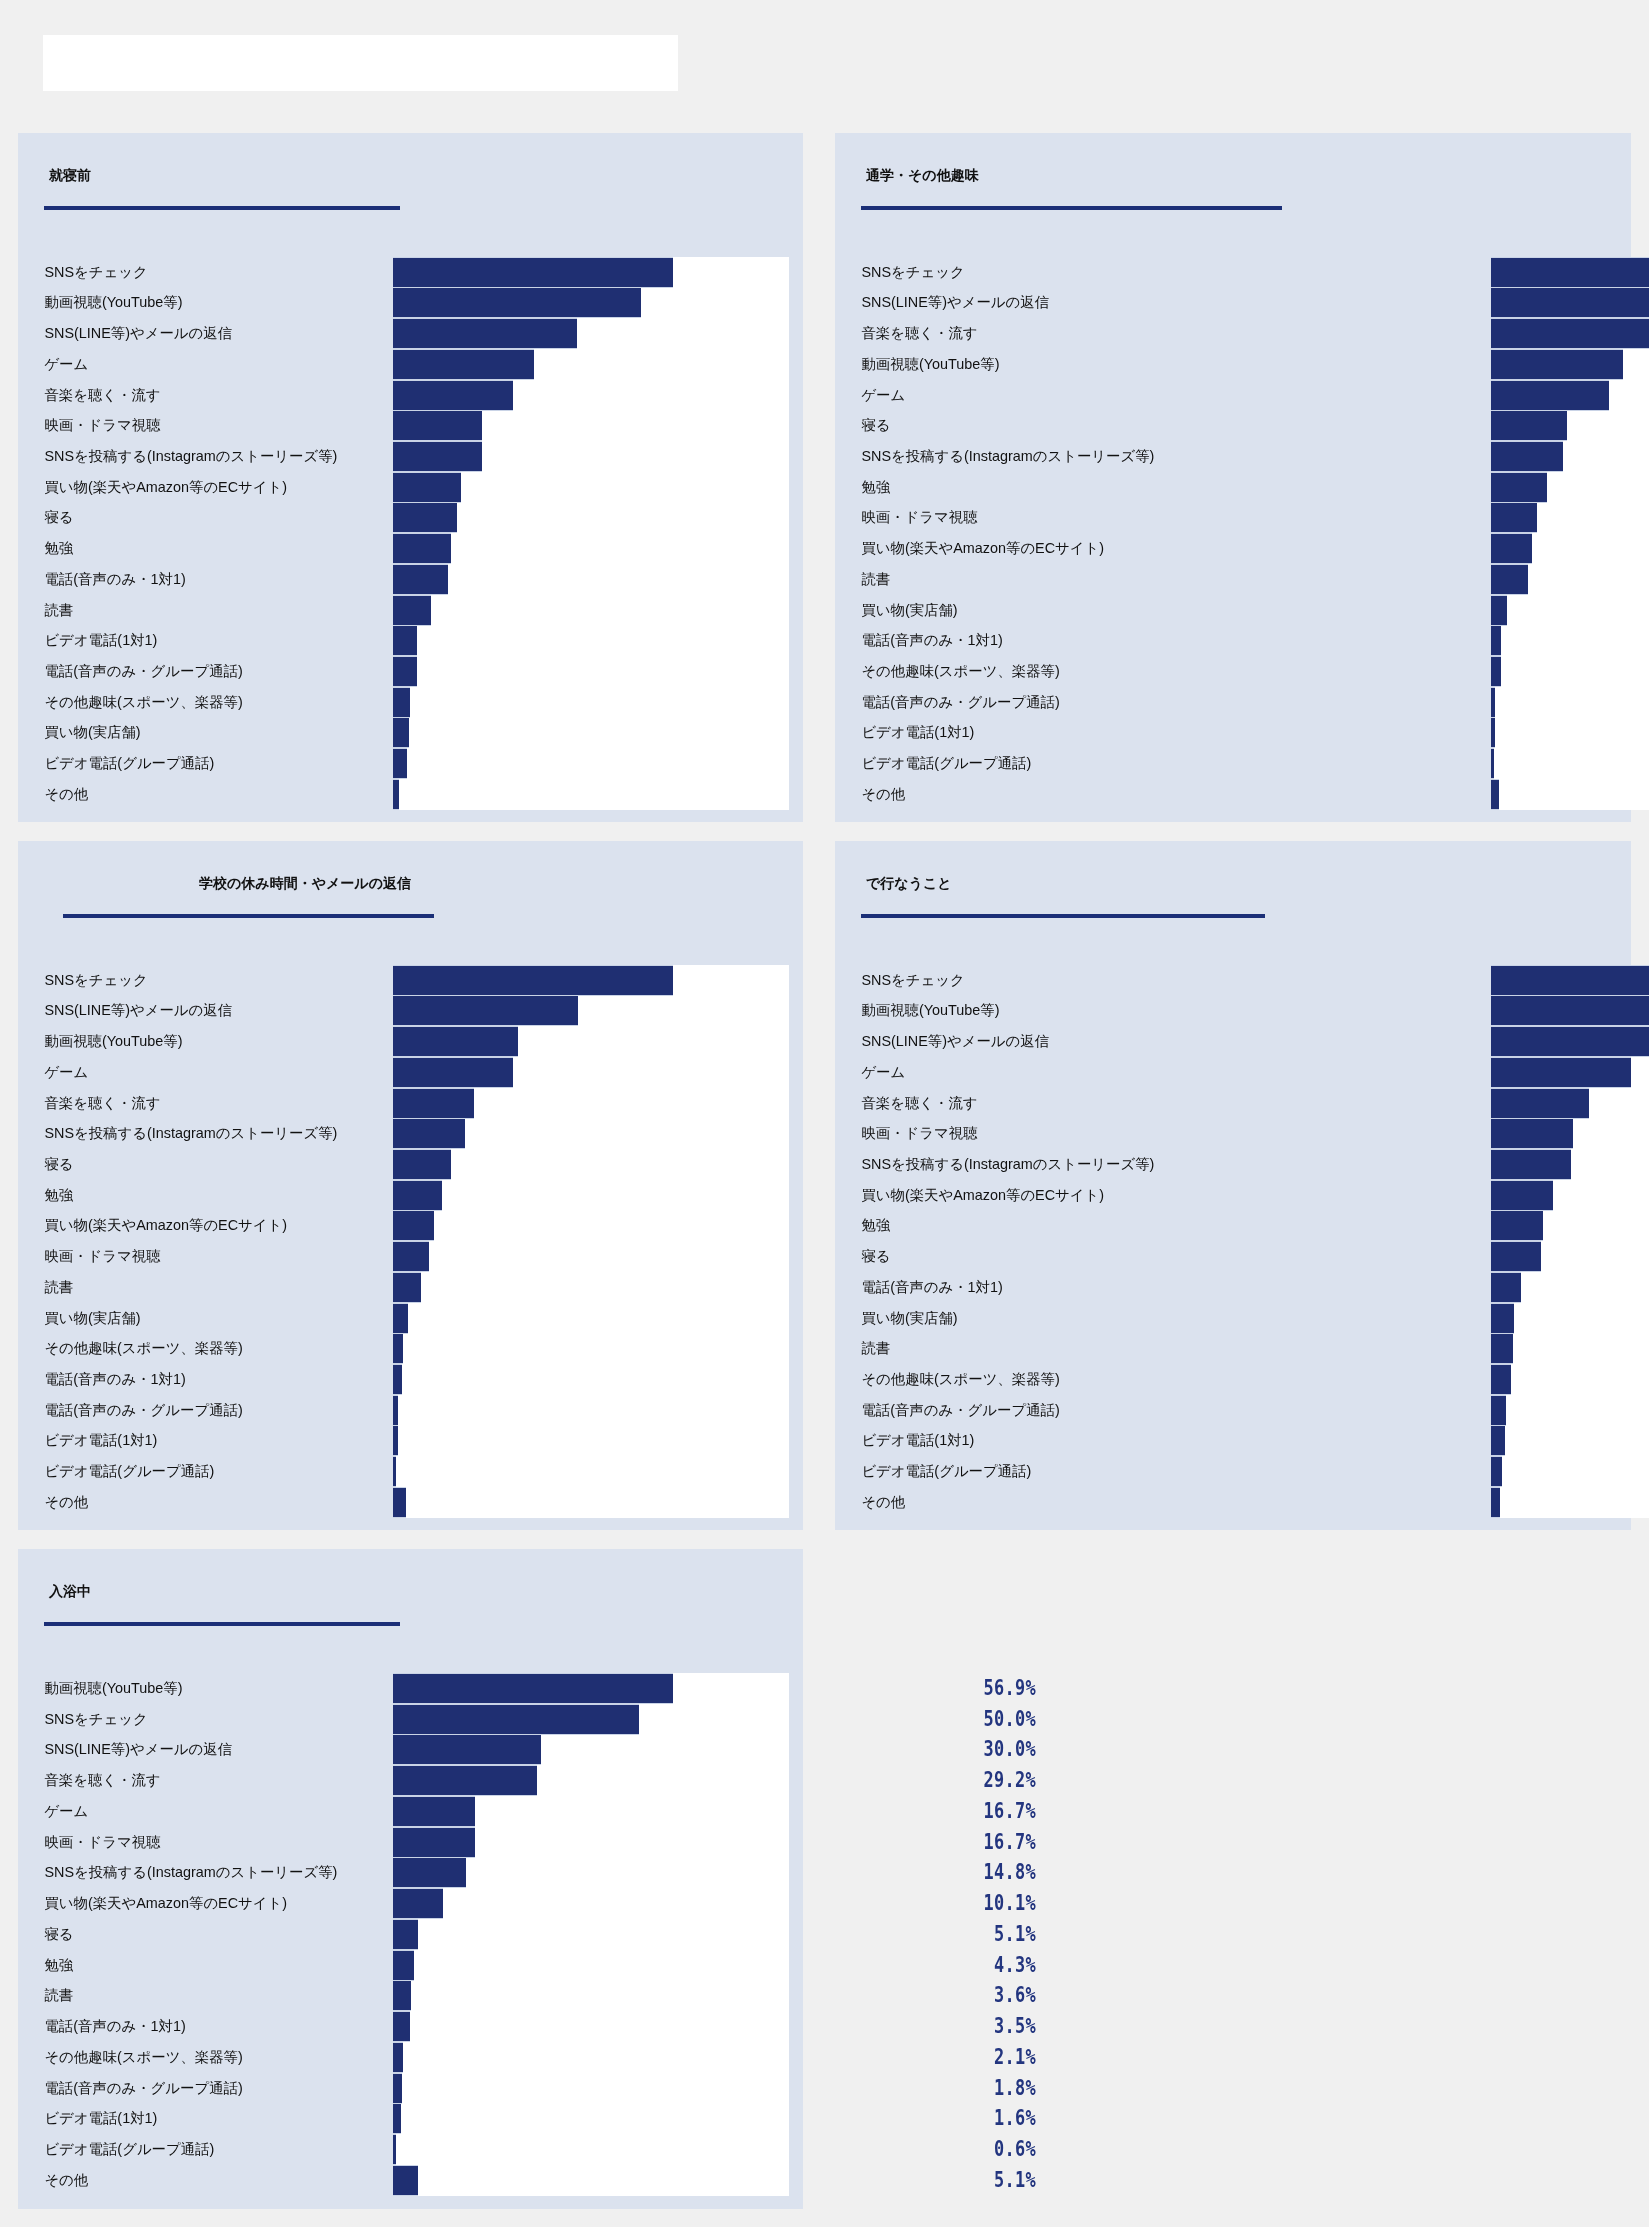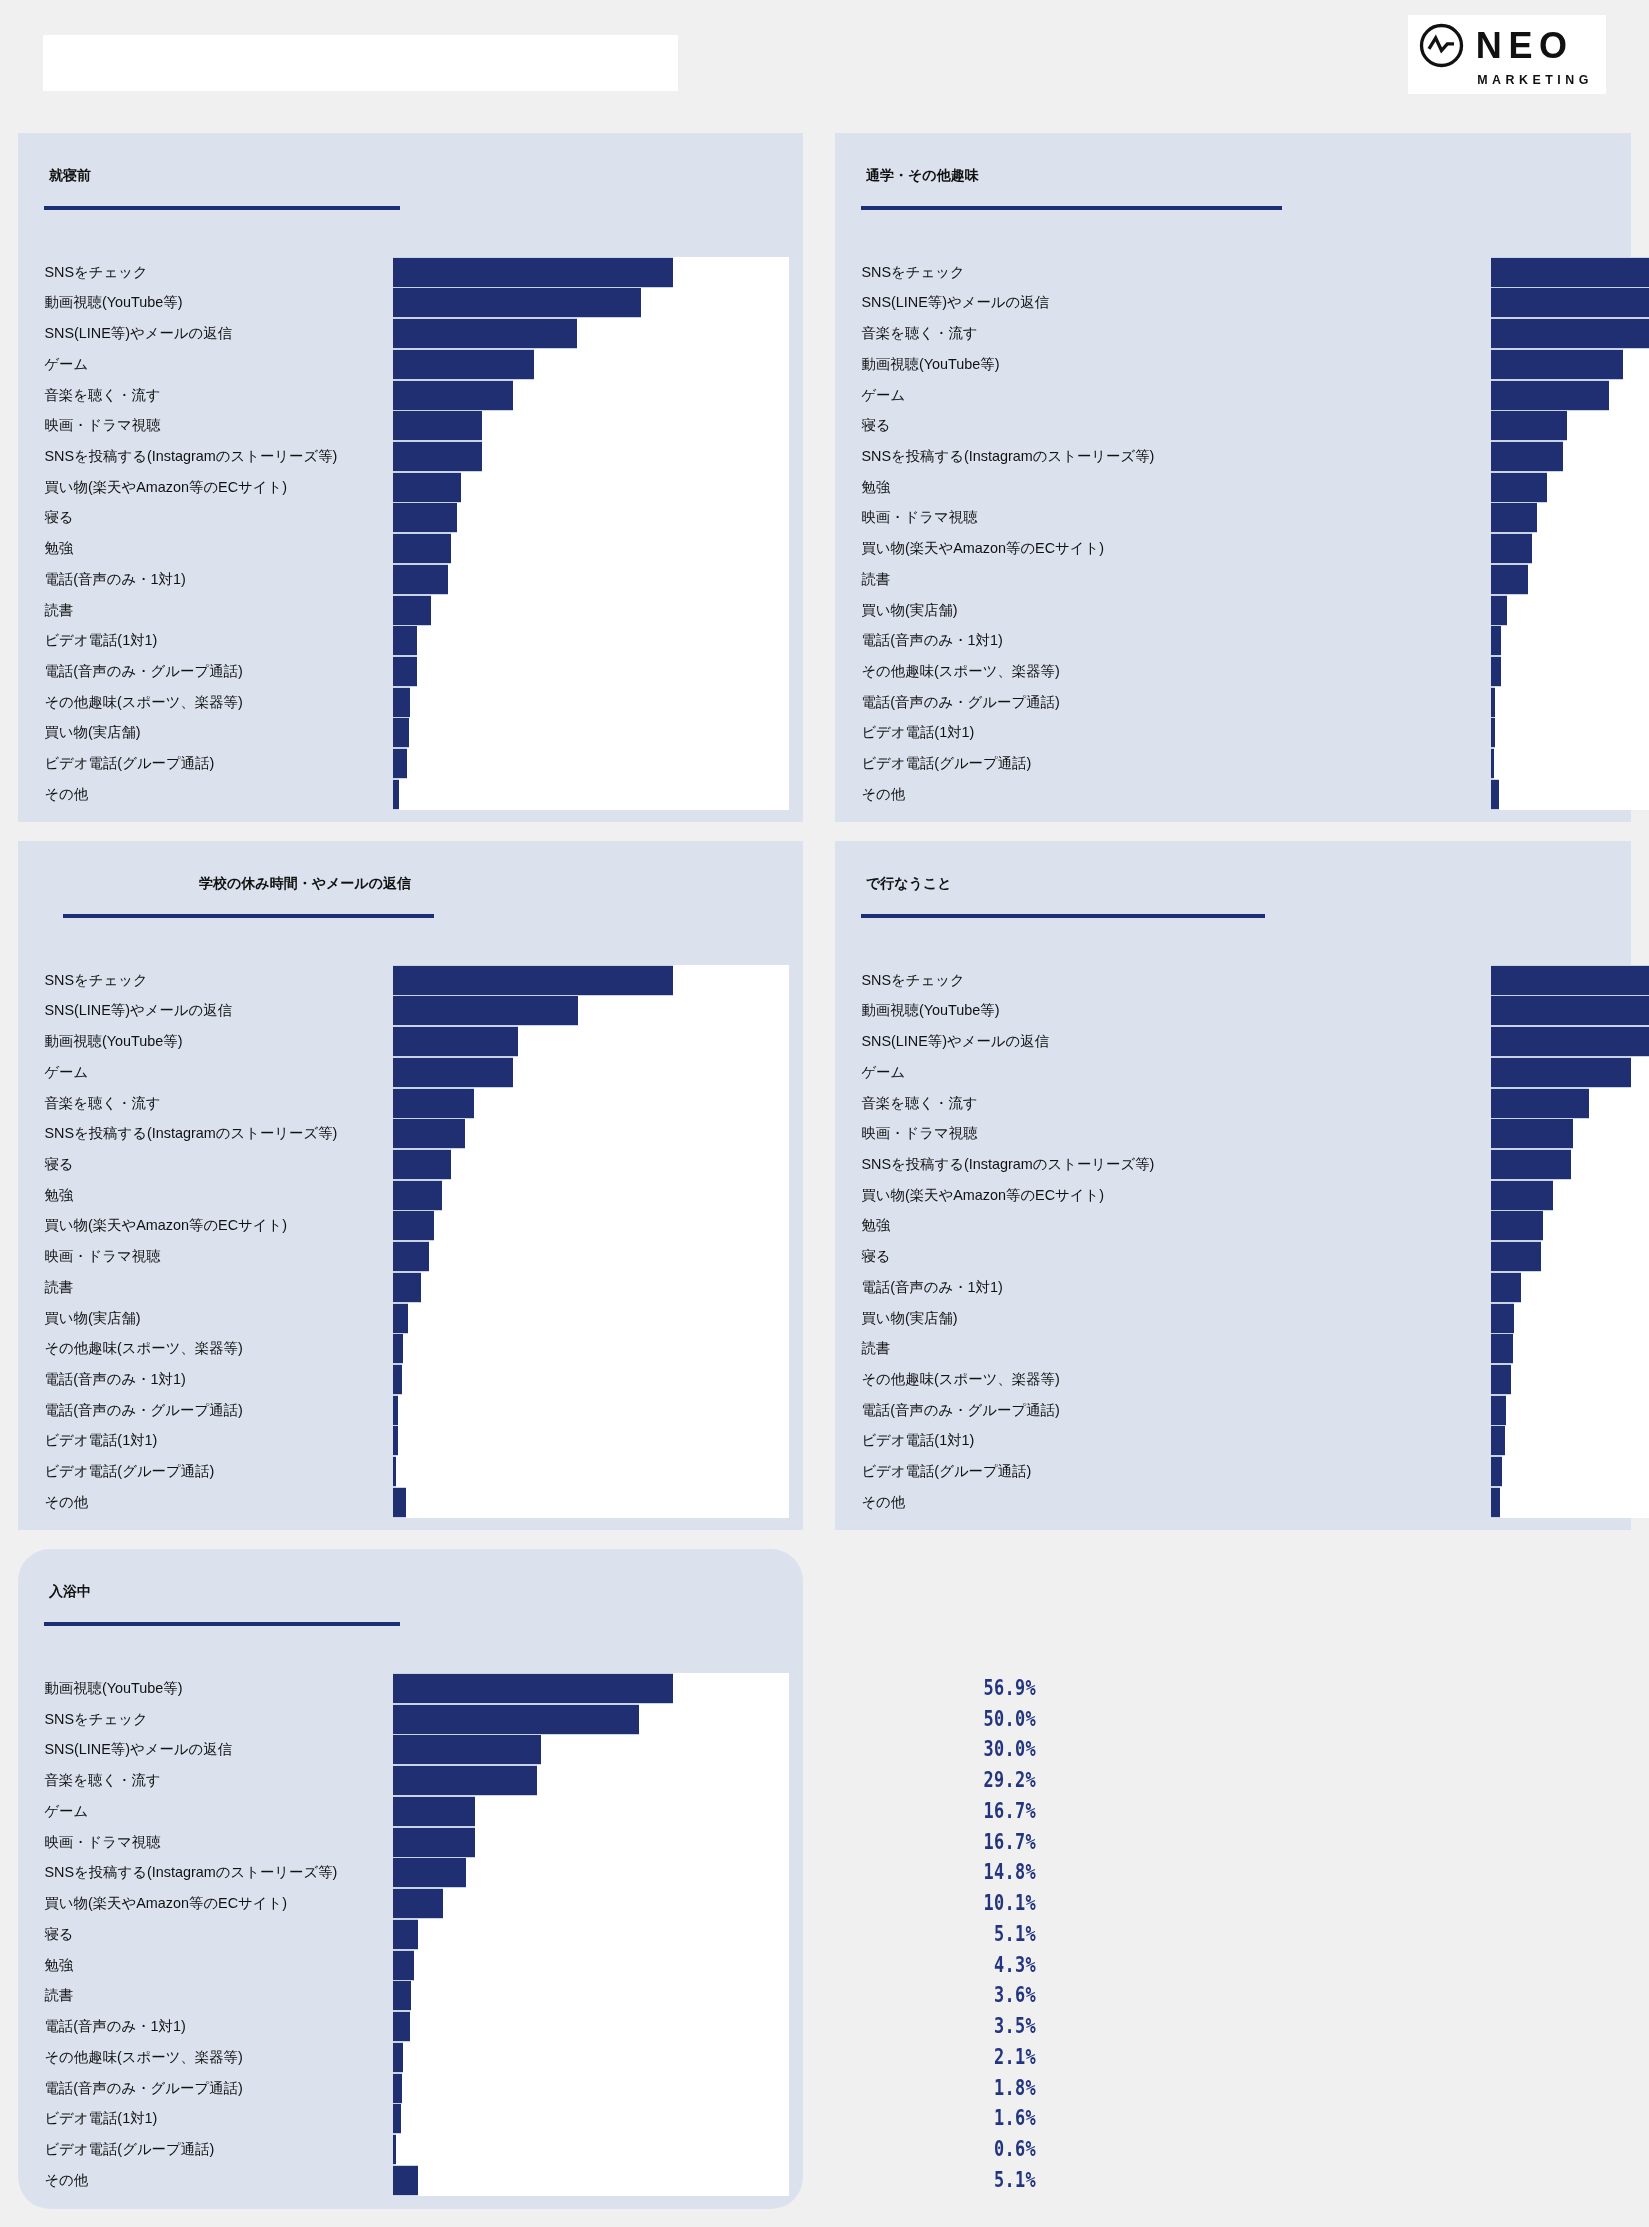--- a/index.html
+++ b/index.html
@@ -79,30 +79,20 @@
     font-family:"DejaVu Sans Mono","Liberation Mono",monospace;
     transform:scaleX(0.82);
     transform-origin:right center;
   }
 </style>
 </head>
 <body>
 
 <div id="header">
   <div id="title-box"></div>
-  <div id="logo">
-    <div id="logo-row">
-      <svg id="logo-mark" viewBox="0 0 54 54">
-        <circle cx="27" cy="27" r="24" fill="none" stroke="#111" stroke-width="4"></circle>
-        <polyline points="12,31 20,18 27,33 34,25 42,25" fill="none" stroke="#111" stroke-width="4" stroke-linejoin="miter" stroke-linecap="butt"></polyline>
-      </svg>
-      <div id="logo-neo">NEO</div>
-    </div>
-    <div id="logo-marketing">MARKETING</div>
-  </div>
 </div>
 
 <div id="grid">
     <div class="panel" style="left: 18px; top: 18px; width: 785px; height: 689px;">
       <div class="panel-title" style="left: 31px; top: 30px;">就寝前</div>
       <div class="panel-rule" style="left: 26.4px; top: 73px; width: 356px;"></div>
       <div class="chart" style="left: 375px; top: 124px; width: 396px; height: 553px;"></div>
       <div class="bar" style="position: absolute; left: 375px; top: 124px; height: 31px; width: 280px; background: rgb(31, 47, 114);"></div>
       <div class="row-label" style="left: 26.4px; top: 124px; height: 31px; line-height: 31px;">SNSをチェック</div>
       <div class="row-value" style="left: 903px; width: 115px; top: 124px; height: 31px; line-height: 31px;">68.0%</div>
@@ -292,21 +282,21 @@
       <div class="row-label" style="left: 26.4px; top: 523px; height: 31px; line-height: 31px;">その他趣味(スポーツ、楽器等)</div>
       <div class="bar" style="position: absolute; left: 656px; top: 554px; height: 31px; width: 15.4px; background: rgb(31, 47, 114);"></div>
       <div class="row-label" style="left: 26.4px; top: 554px; height: 31px; line-height: 31px;">電話(音声のみ・グループ通話)</div>
       <div class="bar" style="position: absolute; left: 656px; top: 584px; height: 31px; width: 14px; background: rgb(31, 47, 114);"></div>
       <div class="row-label" style="left: 26.4px; top: 584px; height: 31px; line-height: 31px;">ビデオ電話(1対1)</div>
       <div class="bar" style="position: absolute; left: 656px; top: 615px; height: 31px; width: 10.7px; background: rgb(31, 47, 114);"></div>
       <div class="row-label" style="left: 26.4px; top: 615px; height: 31px; line-height: 31px;">ビデオ電話(グループ通話)</div>
       <div class="bar" style="position: absolute; left: 656px; top: 646px; height: 31px; width: 8.6px; background: rgb(31, 47, 114);"></div>
       <div class="row-label" style="left: 26.4px; top: 646px; height: 31px; line-height: 31px;">その他</div>
     </div>
-    <div class="panel" style="left: 18px; top: 1434px; width: 785px; height: 660px; border-radius: 32px;">
+    <div class="panel" style="left: 18px; top: 1434px; width: 785px; height: 660px;">
       <div class="panel-title" style="left: 31px; top: 30px;">入浴中</div>
       <div class="panel-rule" style="left: 26.4px; top: 73px; width: 356px;"></div>
       <div class="chart" style="left: 375px; top: 124px; width: 396px; height: 523px;"></div>
       <div class="bar" style="position: absolute; left: 375px; top: 124px; height: 31px; width: 280px; background: rgb(31, 47, 114);"></div>
       <div class="row-label" style="left: 26.4px; top: 124px; height: 31px; line-height: 31px;">動画視聴(YouTube等)</div>
       <div class="row-value" style="left: 903px; width: 115px; top: 124px; height: 31px; line-height: 31px;">56.9%</div>
       <div class="bar" style="position: absolute; left: 375px; top: 155px; height: 31px; width: 246px; background: rgb(31, 47, 114);"></div>
       <div class="row-label" style="left: 26.4px; top: 155px; height: 31px; line-height: 31px;">SNSをチェック</div>
       <div class="row-value" style="left: 903px; width: 115px; top: 155px; height: 31px; line-height: 31px;">50.0%</div>
       <div class="bar" style="position: absolute; left: 375px; top: 185px; height: 31px; width: 148px; background: rgb(31, 47, 114);"></div>

